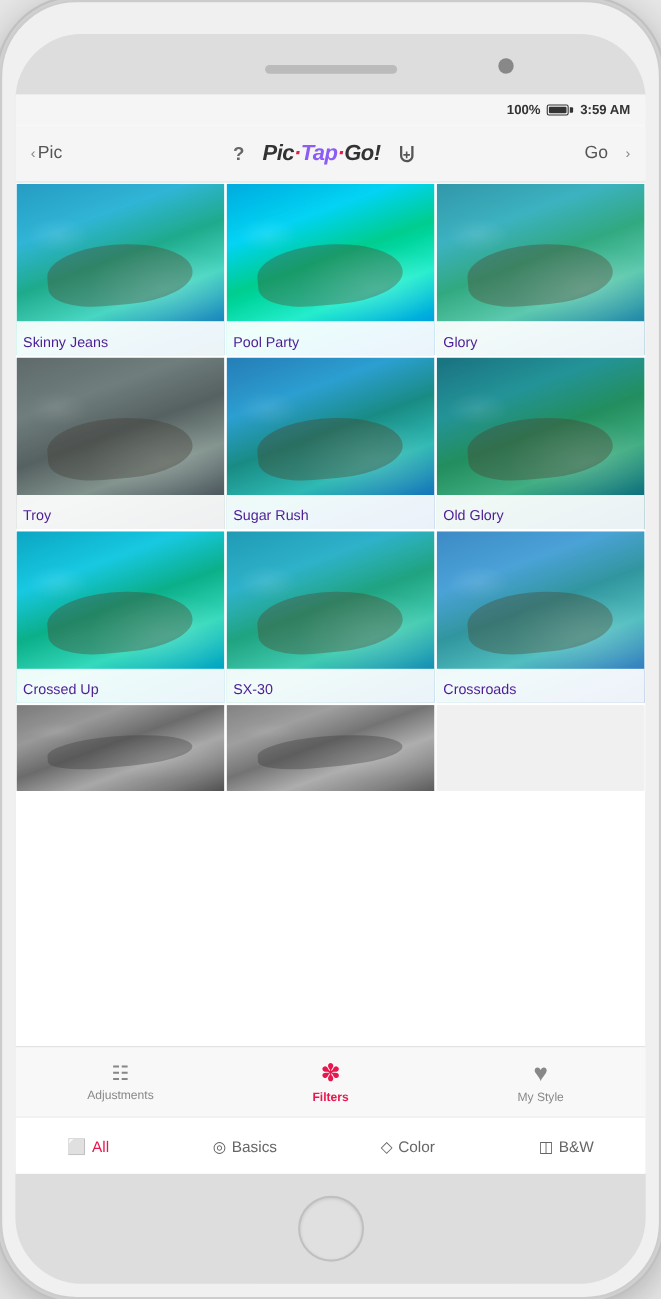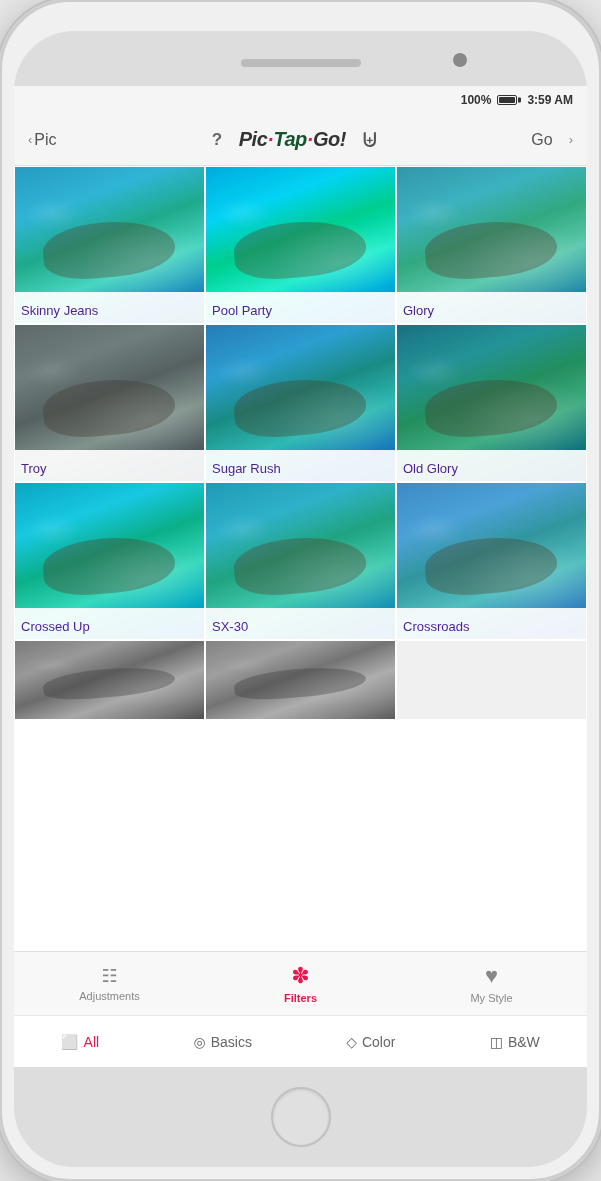--- a/index.html
+++ b/index.html
@@ -398,21 +398,21 @@
 
       <div class="nav-bar">
         <div class="nav-left">
           <span class="chevron">‹</span>
           <span>Pic</span>
         </div>
         <div class="nav-title">
           <span class="question-mark">?</span>
           &nbsp;
           <span style="font-size:20px;font-style:italic;font-weight:700;">
-            <span style="color:#333;">Pic</span><span style="color:#e8174e;">·</span><span style="color:#14532d;">Tap</span><span style="color:#e8174e;">·</span><span style="color:#333;">Go!</span>
+            <span style="color:#333;">Pic</span><span style="color:#e8174e;">·</span><span style="color:#8b5cf6;">Tap</span><span style="color:#e8174e;">·</span><span style="color:#333;">Go!</span>
           </span>
           &nbsp;
           <span class="crop-icon">⨄</span>
         </div>
         <div class="nav-right">
           <span>Go</span>
           <span class="chevron">›</span>
         </div>
       </div>
 

